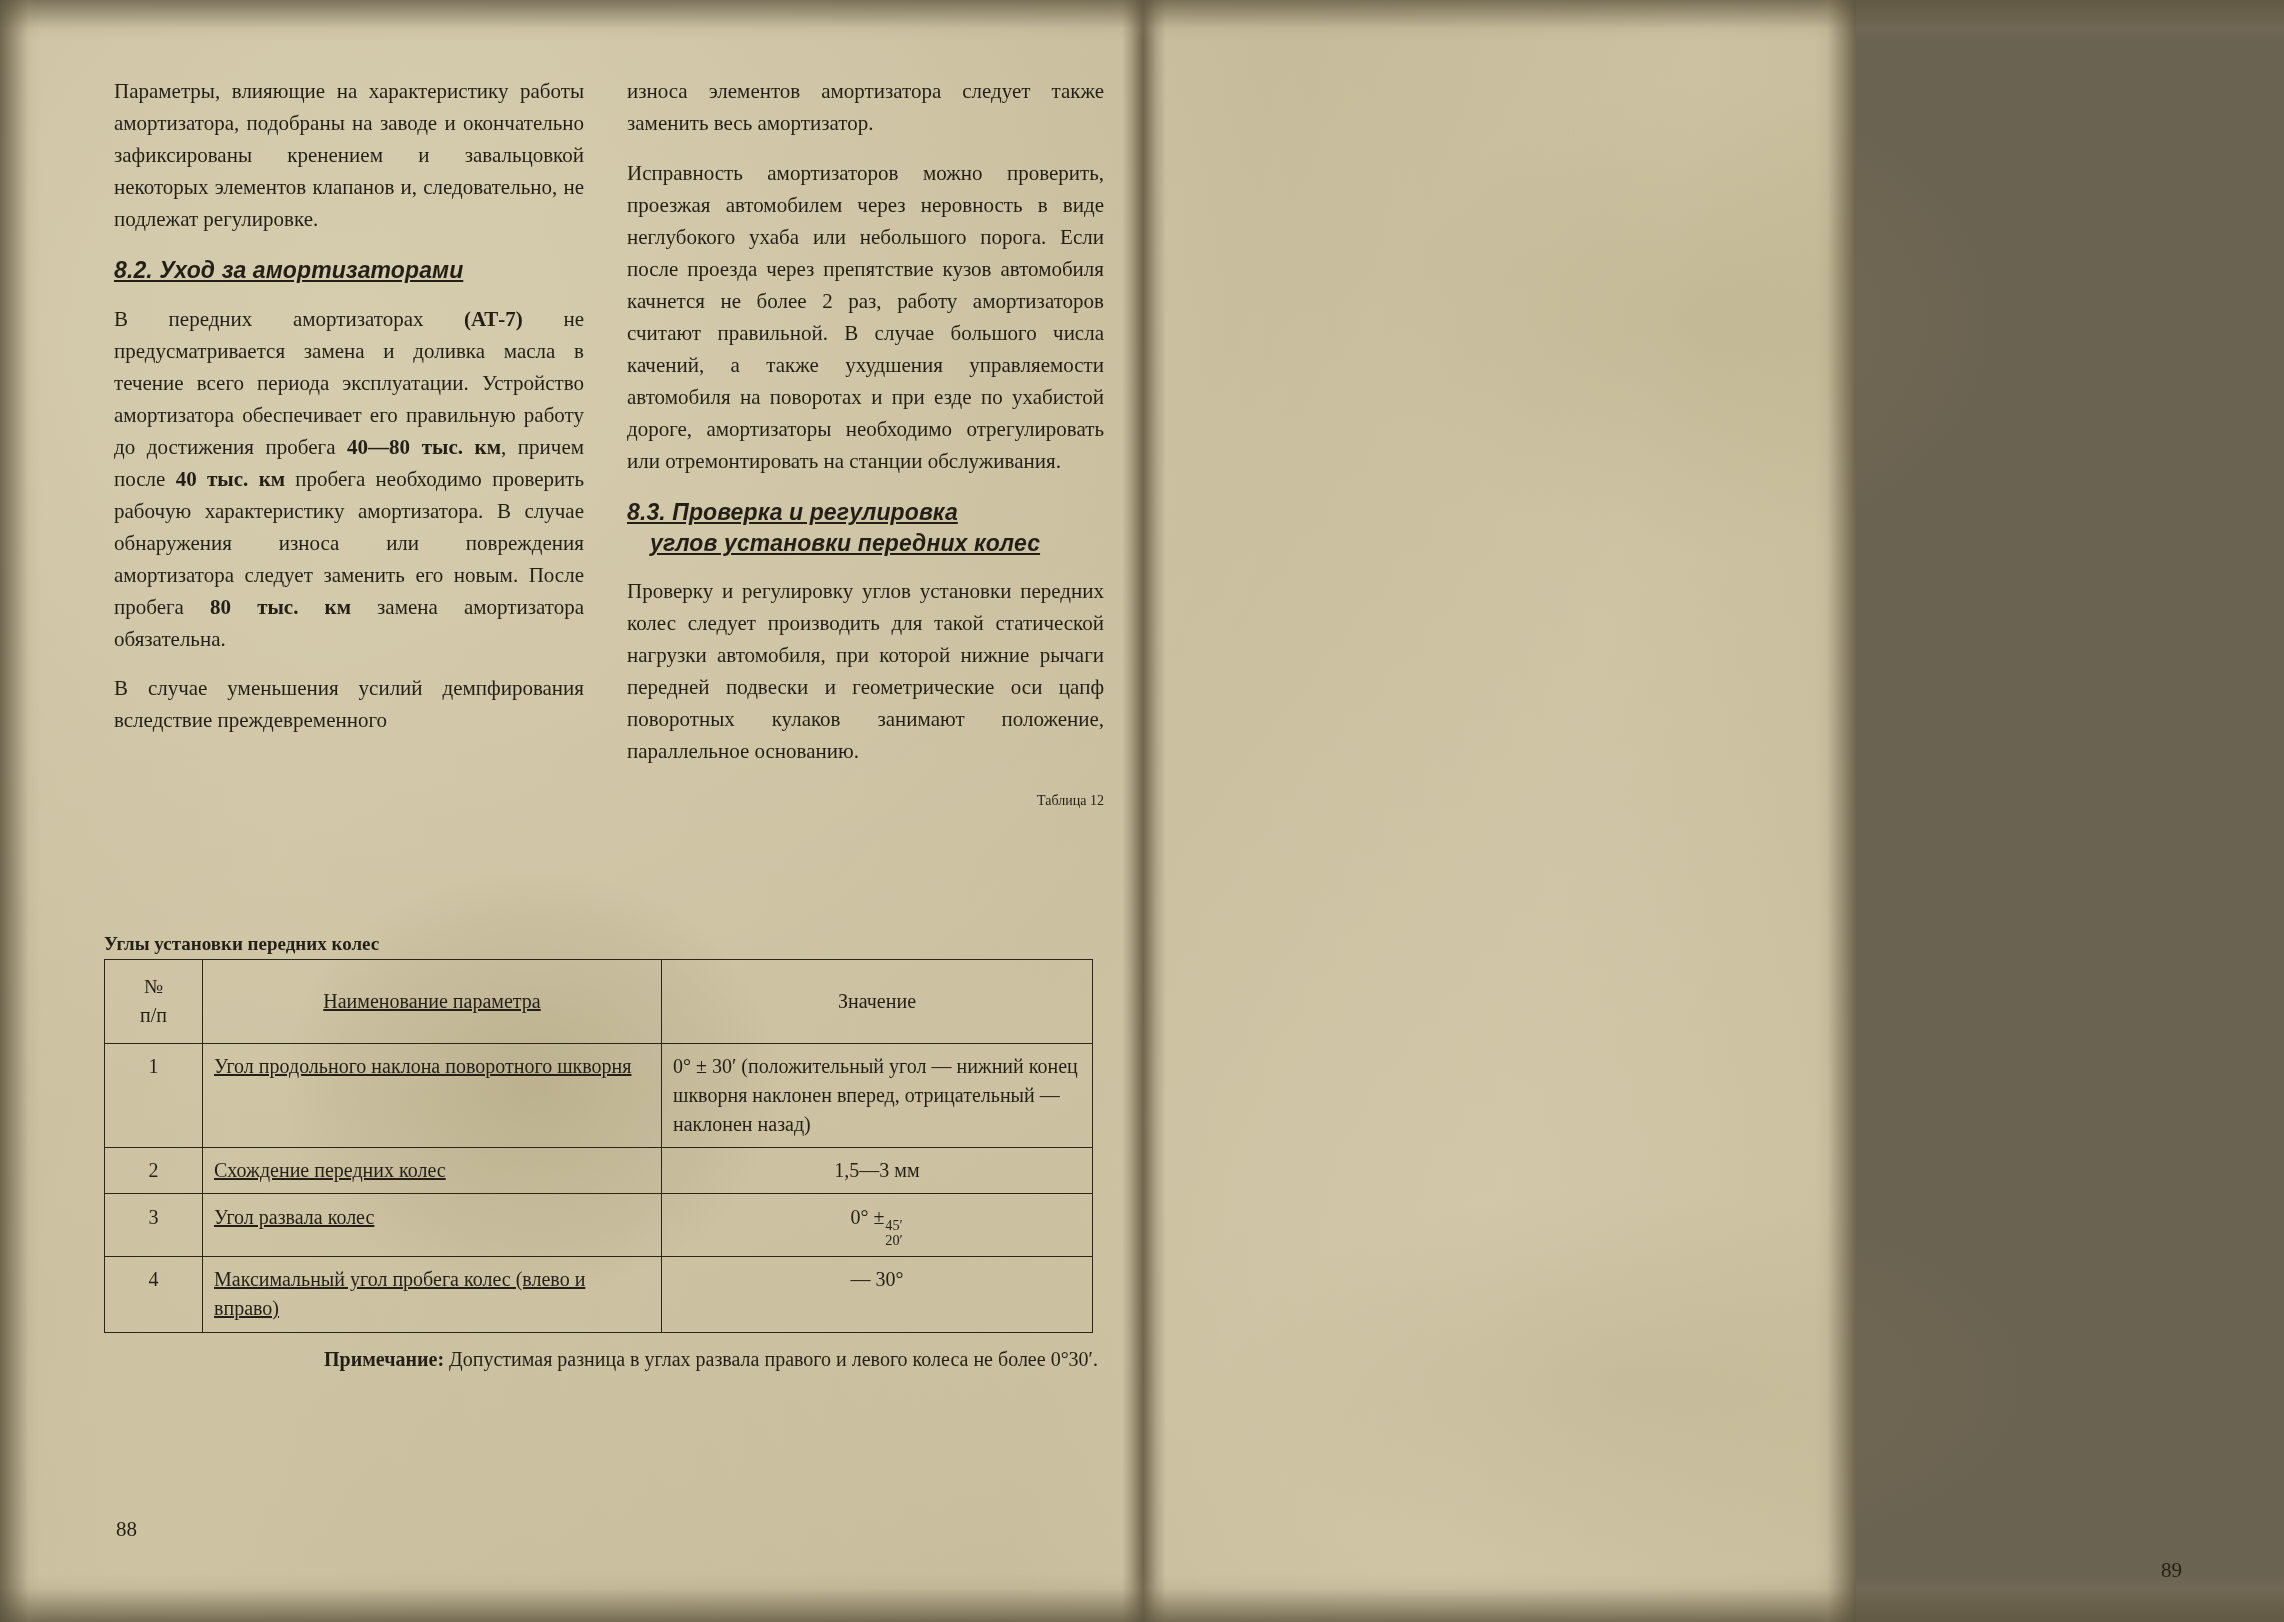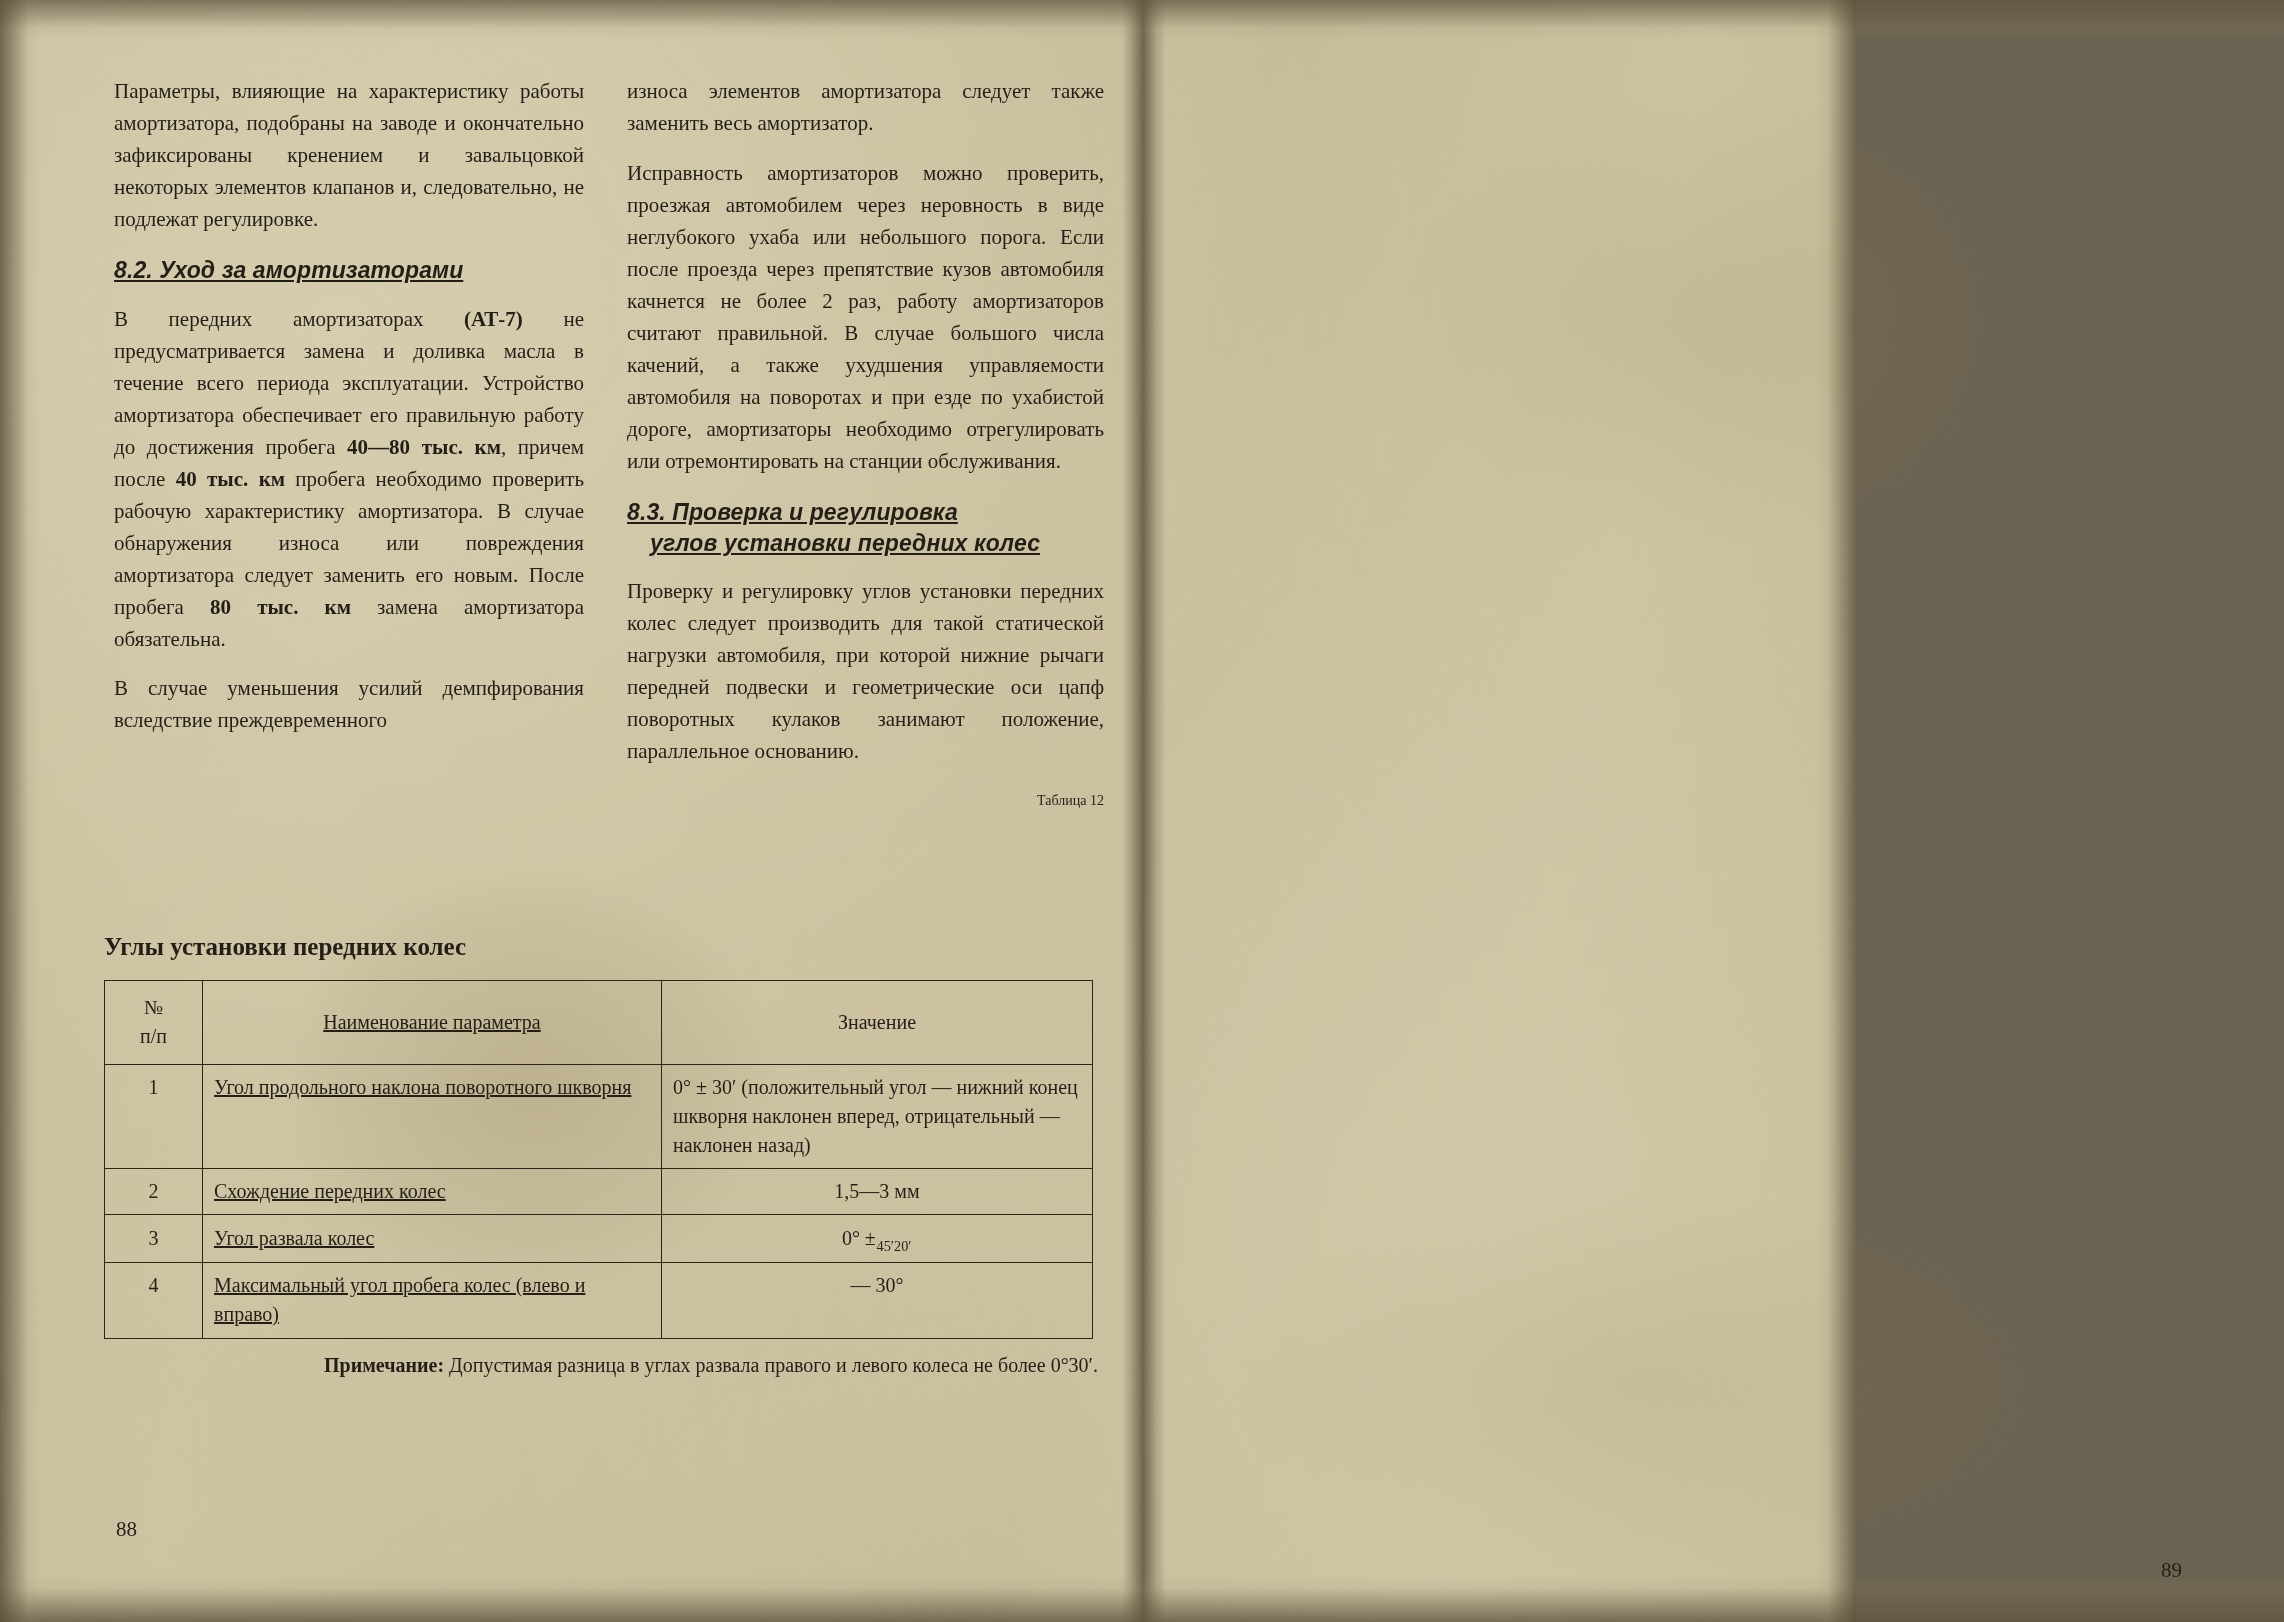--- a/index.html
+++ b/index.html
@@ -103,23 +103,23 @@
   #lc1 { left: 114px; top: 75px; width: 470px; }
   #lc2 { left: 627px; top: 75px; width: 477px; }
 
   .tbl-caption {
     font-size: 14px;
     text-align: right;
     margin: 4.1px 0 15px 0;
     color: #241f16;
   }
   .tbl-title {
-    font-size: 25px;
+    font-size: 19px;
     font-weight: bold;
-    margin: 0 0 19px 0;
+    margin: 0 0 4px 0;
     color: #241f16;
   }
   table.t12 {
     border-collapse: collapse;
     width: 989px;
     color: #241f16;
     font-size: 20px;
     line-height: 29px;
   }
   table.t12 td, table.t12 th {
@@ -139,20 +139,21 @@
   .val-center { text-align: center; }
   .note {
     font-size: 20px;
     line-height: 30px;
     color: #241f16;
     margin-top: 11px;
     text-align: right;
   }
   .frac {
     display: inline-flex;
+    flex-direction: column;
     vertical-align: -0.45em;
     font-size: 14.3px;
     line-height: 15px;
     text-align: center;
     margin: 0 0.7px;
   }
   .folio {
     position: absolute;
     font-size: 21px;
     color: #241f16;

